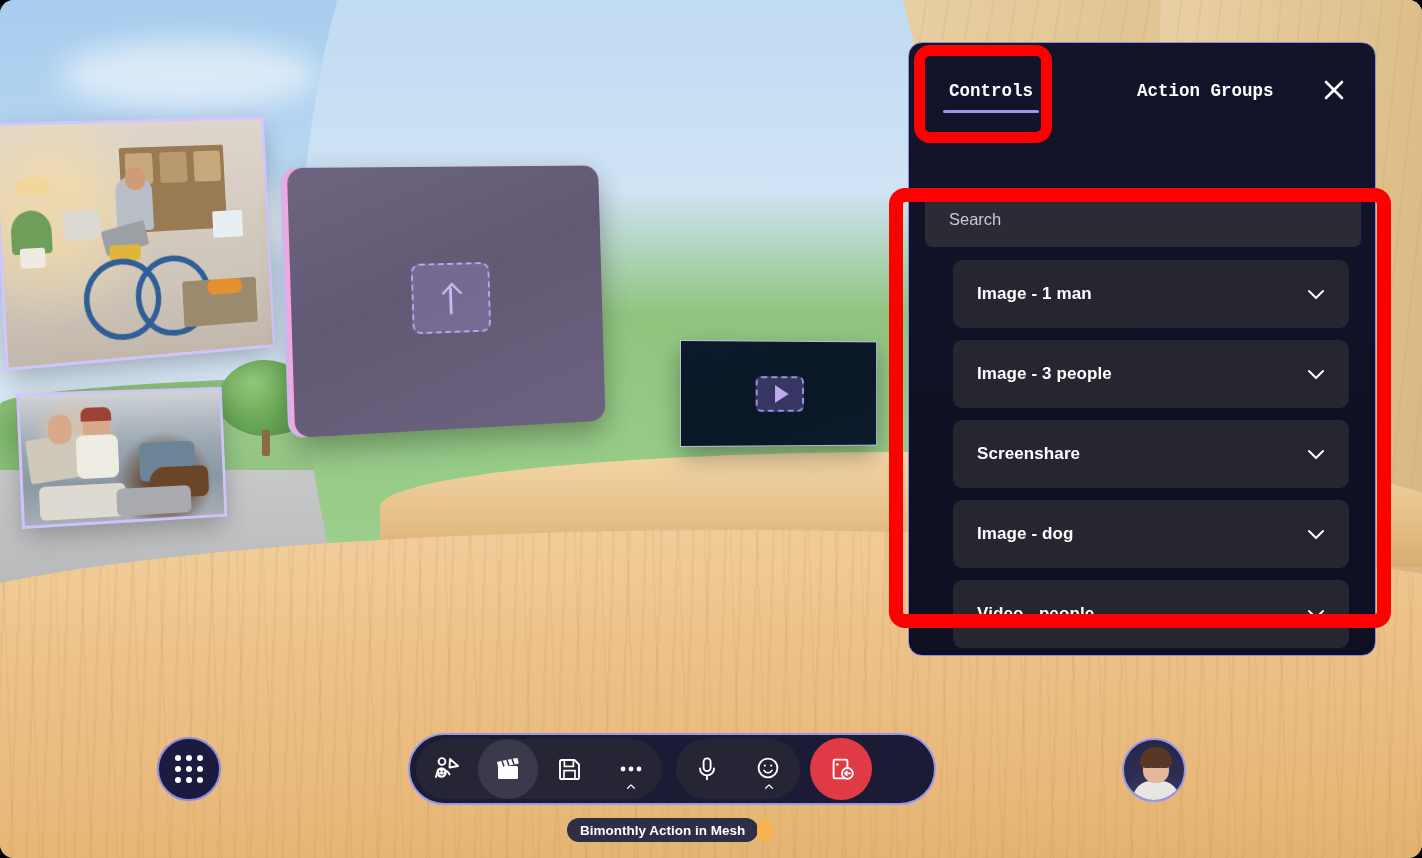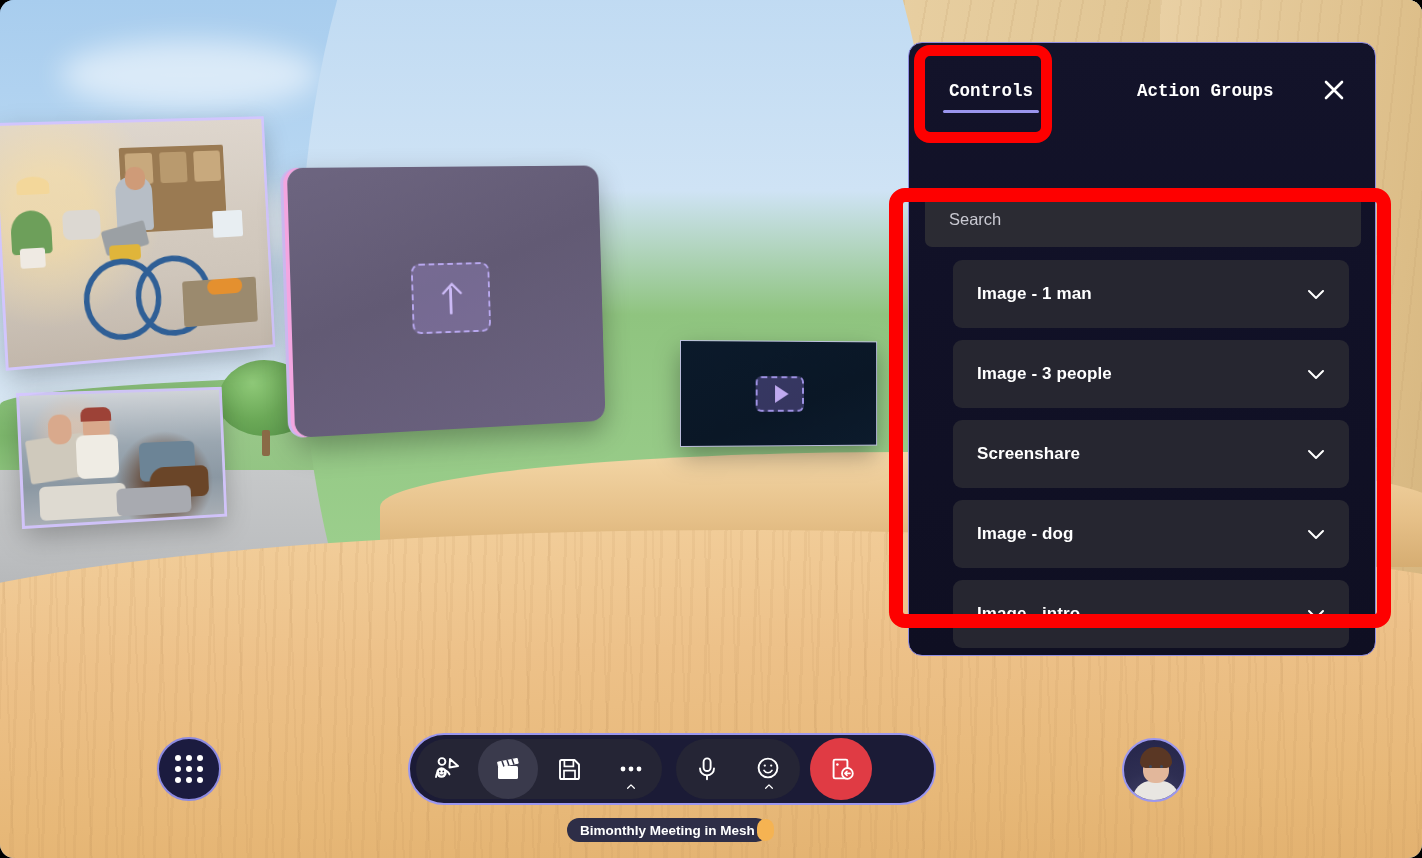--- a/index.html
+++ b/index.html
@@ -486,21 +486,21 @@
       <div class="list-item">
         <span class="li-label">Image - dog</span>
         <span class="chevron">
           <svg width="22" height="22" viewBox="0 0 22 22" aria-hidden="true">
             <path d="M4 8 L11 15 L18 8" stroke="#ffffff" stroke-width="2" fill="none" stroke-linecap="round" stroke-linejoin="round"></path>
           </svg>
         </span>
       </div>
 
       <div class="list-item">
-        <span class="li-label">Image - intro</span>
+        <span class="li-label">Video - people</span>
         <span class="chevron">
           <svg width="22" height="22" viewBox="0 0 22 22" aria-hidden="true">
             <path d="M4 8 L11 15 L18 8" stroke="#ffffff" stroke-width="2" fill="none" stroke-linecap="round" stroke-linejoin="round"></path>
           </svg>
         </span>
       </div>
 
     </div>
   </div>
 
@@ -595,21 +595,21 @@
         <path d="M8 4.6 H19 a1.4 1.4 0 0 1 1.4 1.4 V22 a1.4 1.4 0 0 1 -1.4 1.4 H8 A1.4 1.4 0 0 1 6.6 22 V6 A1.4 1.4 0 0 1 8 4.6 Z" fill="none" stroke="#fff" stroke-width="1.9"></path>
         <circle cx="10.4" cy="9.4" r="1.25" fill="#fff"></circle>
         <circle cx="20.4" cy="18.4" r="5.4" fill="#e03b44" stroke="#fff" stroke-width="1.8"></circle>
         <path d="M23 18.4 H18.2 M20 16.3 L17.9 18.4 L20 20.5" stroke="#fff" stroke-width="1.6" fill="none" stroke-linecap="round" stroke-linejoin="round"></path>
       </svg>
     </div>
 
   </div>
 
   <div id="meeting-chip">
-    <span>Bimonthly Meeting in Mesh</span>
+    <span>Bimonthly Action in Mesh</span>
   </div>
   <div id="presence-dot"></div>
 
   <div id="avatar">
     <div class="av-body"></div>
     <div class="av-face"></div>
     <div class="av-hair"></div>
     <div class="av-eye" style="left:25px;"></div>
     <div class="av-eye" style="left:36px;"></div>
   </div>

